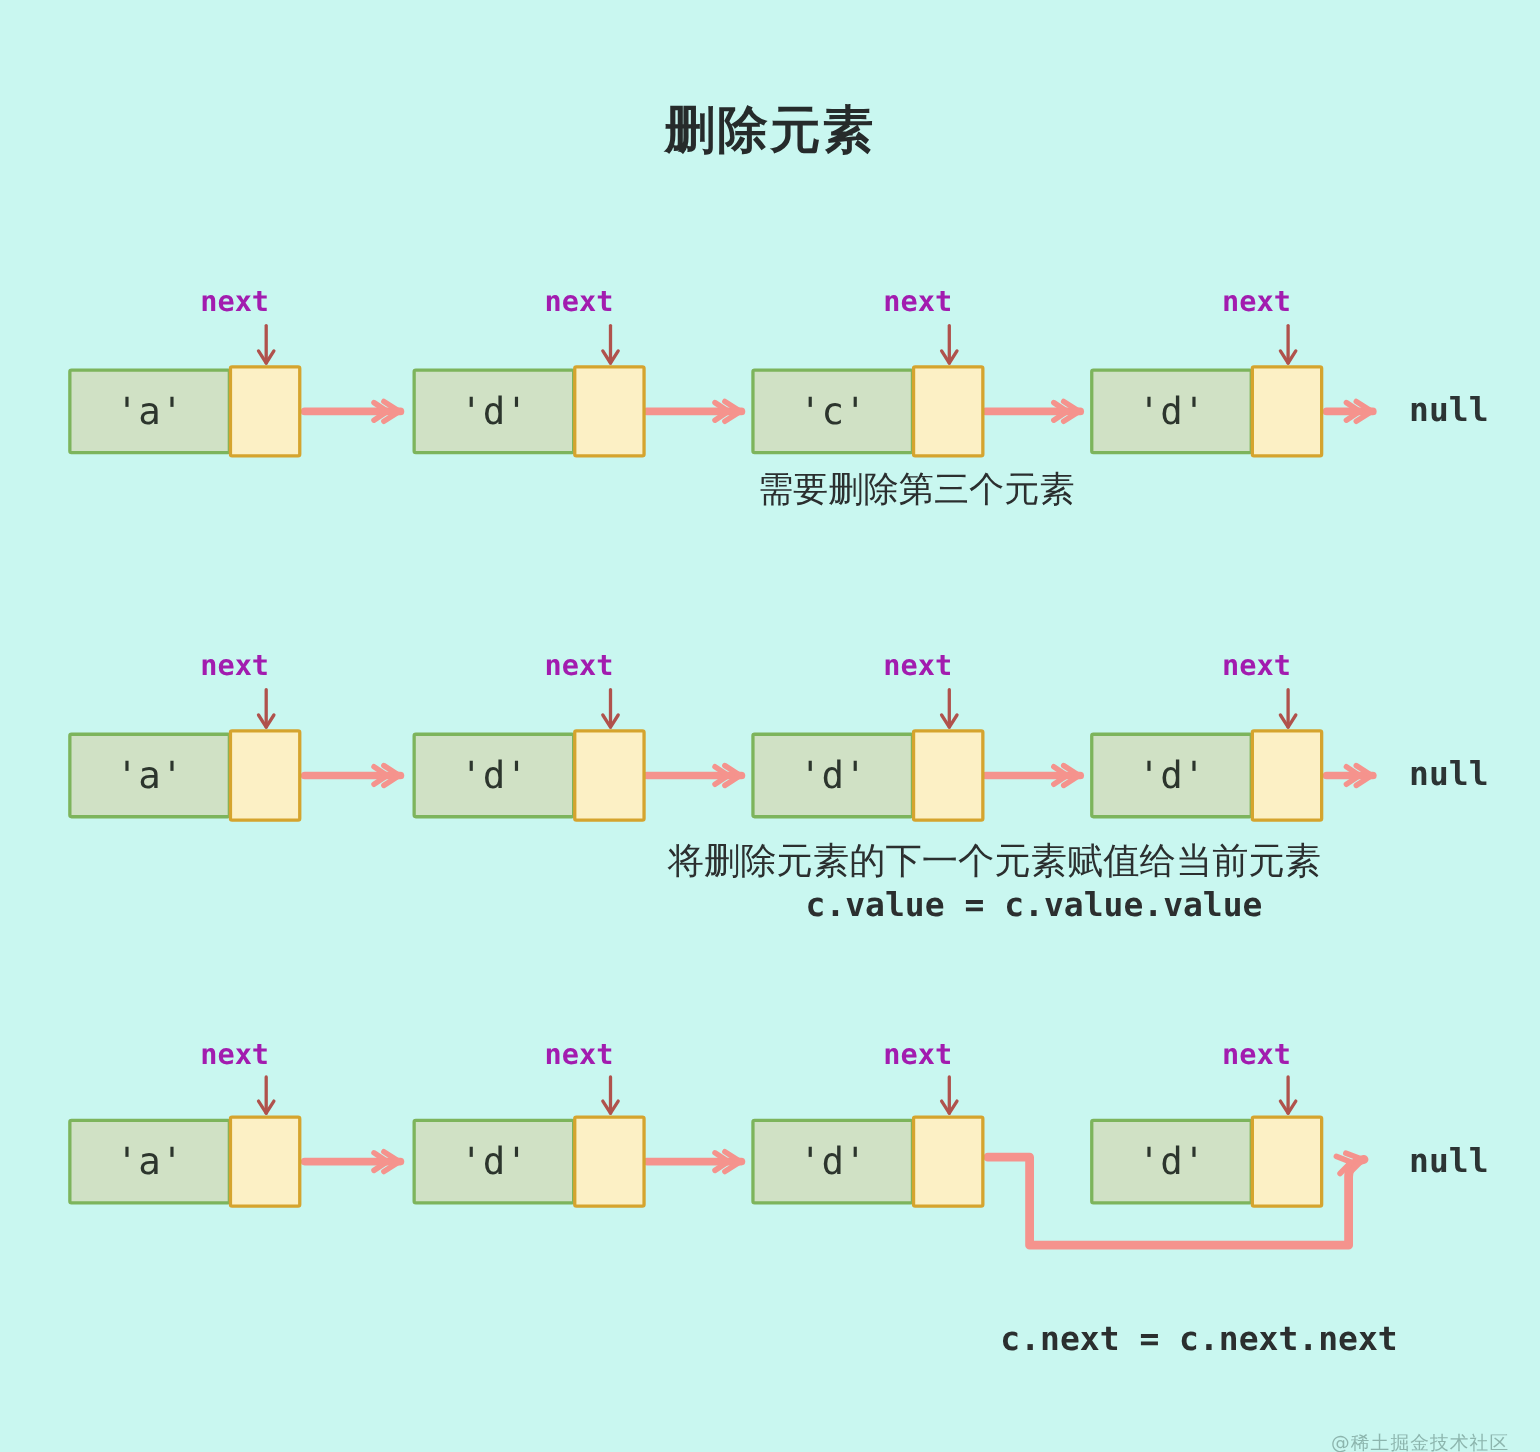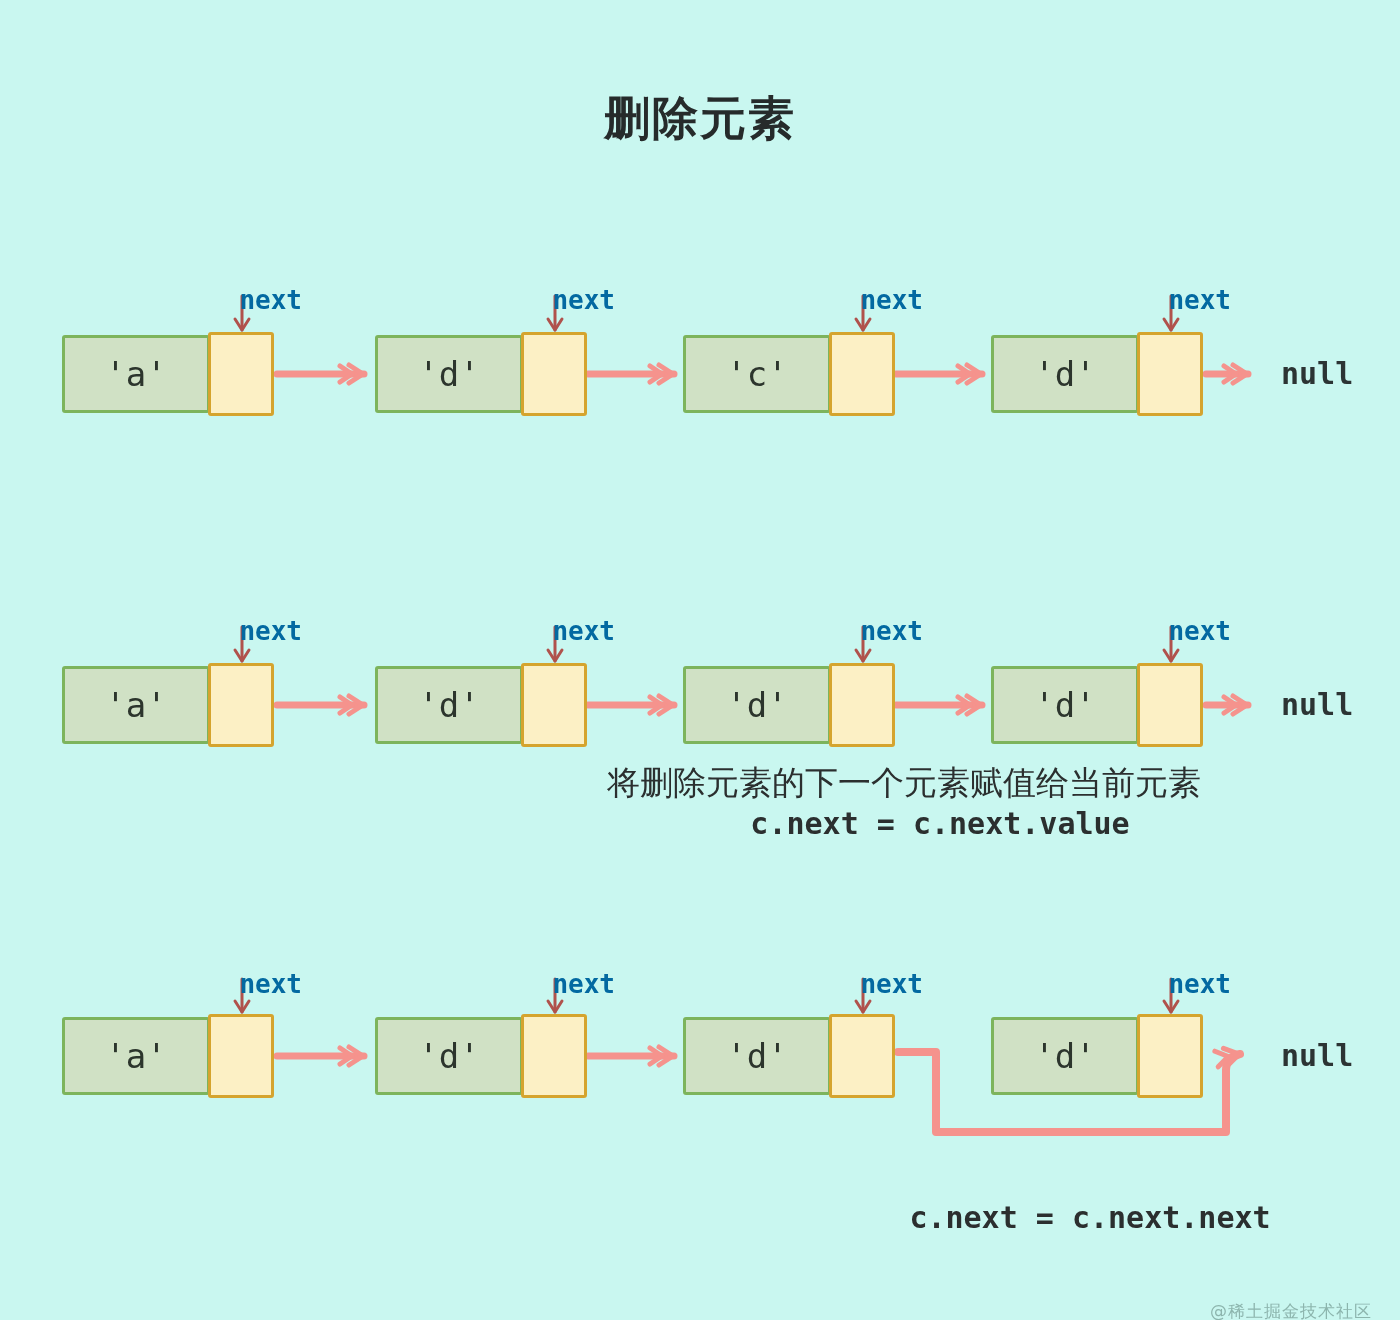--- a/index.html
+++ b/index.html
@@ -38,23 +38,23 @@
     display:flex;align-items:center;justify-content:center;
     font-family:"DejaVu Sans Mono",monospace;
     font-size:34px;color:#2c352d;
   }
   .ptr{
     position:absolute;left:146px;top:-3px;width:60px;height:78px;
     background:#fcf0c5;border:3px solid #d5a42e;border-radius:3px;
   }
   
   .next-label{
-    position:absolute;width:120px;margin-left:-60px;text-align:right;
-    font-family:"DejaVu Sans Mono",monospace;
-    font-size:26px;font-weight:600;color:#0369a1;margin-top:25px;
+    position:absolute;width:120px;margin-left:-60px;text-align:left;
+    font-family:"DejaVu Sans Mono",monospace;
+    font-size:26px;font-weight:600;color:#a21caf;
   }
   .nx0{left:242px}.nx1{left:555px}.nx2{left:863px}.nx3{left:1171px}
   .nr0{top:260px}.nr1{top:591px}.nr2{top:944px}
   
   .null-label{
     position:absolute;left:1281px;
     font-family:"DejaVu Sans Mono",monospace;
     font-size:30px;font-weight:600;color:#2c3434;
   }
   .null0{top:356px}.null1{top:687px}.null2{top:1038px}
@@ -183,18 +183,19 @@
   </div>
   <div class="node r2 c3">
     <div class="val">'d'</div>
     <div class="ptr"></div>
   </div>
 
   <div class="null-label null0">null</div>
   <div class="null-label null1">null</div>
   <div class="null-label null2">null</div>
 
+  <div class="cap cap1">需要删除第三个元素</div>
   <div class="cap cap2a">将删除元素的下一个元素赋值给当前元素</div>
-  <div class="cap code cap2b">c.next = c.next.value</div>
+  <div class="cap code cap2b">c.value = c.value.value</div>
   <div class="cap code cap3b">c.next = c.next.next</div>
 
   <div class="wm-bottom">@稀土掘金技术社区</div>
 </div>
 
 </body></html>

